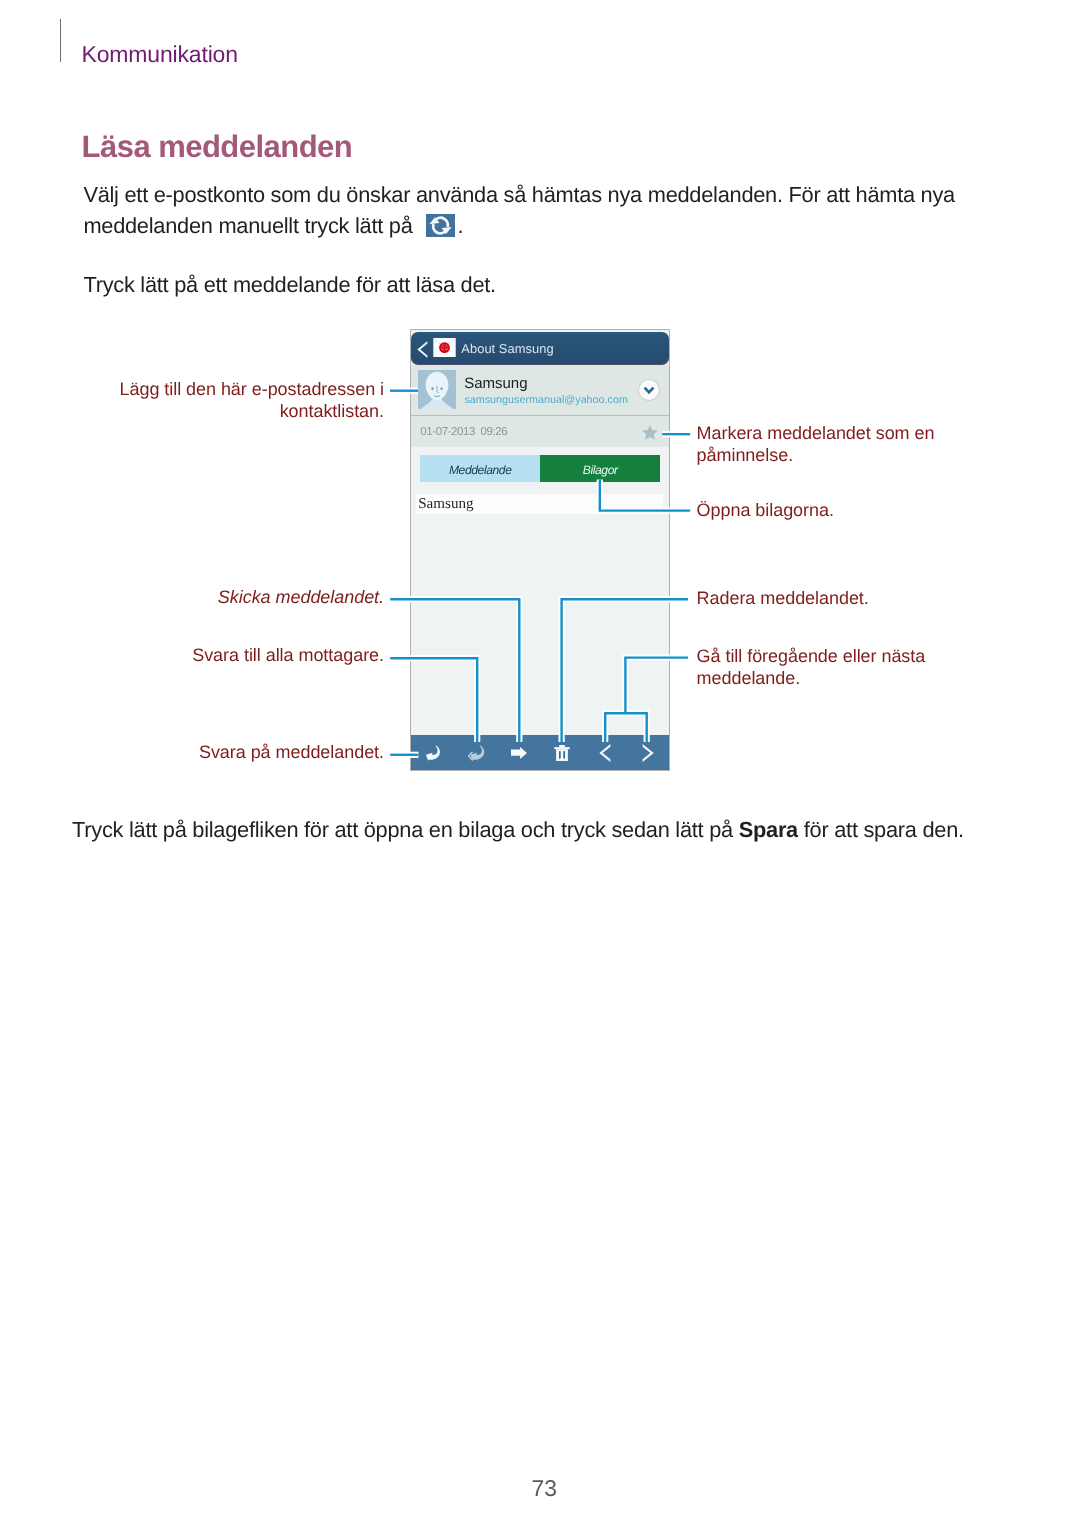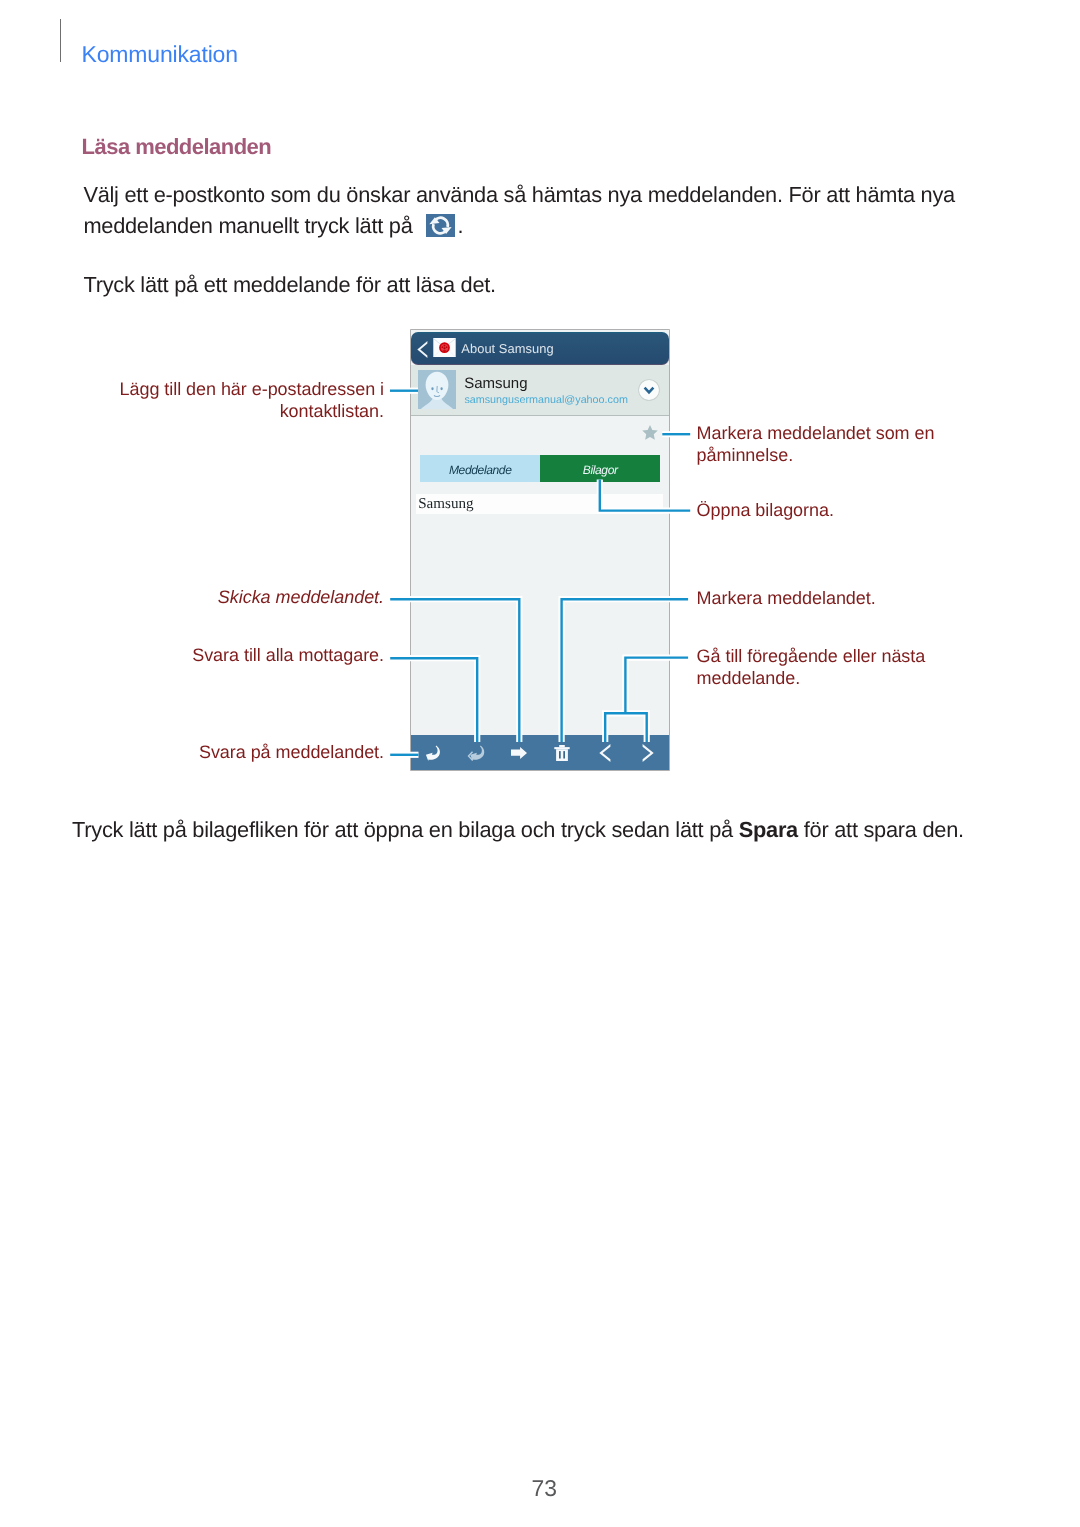--- a/index.html
+++ b/index.html
@@ -3,25 +3,25 @@
 <meta charset="utf-8">
 <style>
   html,body{margin:0;padding:0;background:#ffffff;}
   body{width:1080px;height:1527px;position:relative;overflow:hidden;
        font-family:"Liberation Sans",sans-serif;color:#231f20;
        -webkit-font-smoothing:antialiased;text-rendering:geometricPrecision;}
   .abs{position:absolute;}
 
   
   #hdr-rule{left:60px;top:19px;width:1px;height:43px;background:#6f6f6f;}
-  #hdr-text{left:81.5px;top:42px;font-size:23px;line-height:24px;color:#3b82f6;
+  #hdr-text{left:81.5px;top:42px;font-size:23px;line-height:24px;color:#701a75;
             letter-spacing:-0.17px;white-space:nowrap;}
 
   
-  #page-title{left:81.6px;top:130.5px;margin:0;font-size:22px;line-height:32px;font-weight:bold;
+  #page-title{left:81.6px;top:130.5px;margin:0;font-size:31px;line-height:32px;font-weight:bold;
               color:#a25a78;letter-spacing:-0.53px;white-space:nowrap;}
 
   
   .body-copy{margin:0;font-size:21.8px;line-height:31.4px;color:#231f20;letter-spacing:-0.26px;}
   #para-1{left:83.4px;top:178.8px;width:880px;}
   #para-2{left:83.4px;top:268.5px;width:880px;}
   #para-3{left:72px;top:813.5px;width:905px;}
 
   .inline-ico{display:inline-block;width:29px;height:23px;
               background:#41719c;position:relative;top:3.5px;letter-spacing:0;margin-left:8px;margin-right:2px;}
@@ -141,20 +141,23 @@
     </div>
     <div id="sender-name">Samsung</div>
     <div id="sender-mail">samsungusermanual@yahoo.com</div>
     <div id="sender-chev">
       <svg width="20" height="20" viewBox="0 0 20 20">
           <path d="M5.6 7.6 10 12.4 14.4 7.6" fill="none" stroke="#2a6694" stroke-width="2.6" stroke-linejoin="miter"></path>
         </svg>
     </div>
   </div>
 
+  <div id="daterow">
+    <div id="date-text">01-07-2013  09:26</div>
+  </div>
 
   <div id="tabs">
     <div class="tab" id="tab-0">Meddelande</div>
     <div class="tab" id="tab-1">Bilagor</div>
   </div>
 
   <div id="msgbody">
       <span>Samsung</span>
     </div>
 
@@ -231,18 +234,18 @@
       <path d="M688.1,657.6 H625.4 V713.3 H605.2 V742 M625.4,713.3 H646.7 V742"></path>
   </g>
 </svg>
 
 <div class="abs callout r" style="left:47px;top:377.5px;width:337px;">Lägg till den här e-postadressen i kontaktlistan.</div>
 <div class="abs callout" style="left:696.6px;top:421.5px;width:300px;">Markera meddelandet som en påminnelse.</div>
 <div class="abs callout" style="left:696.6px;top:499px;width:300px;">Öppna bilagorna.</div>
 <div class="abs callout r" style="left:87px;top:585.5px;width:297px;font-style:italic;">Skicka meddelandet.</div>
 <div class="abs callout r" style="left:87px;top:643.5px;width:297px;">Svara till alla mottagare.</div>
 <div class="abs callout r" style="left:87px;top:740.5px;width:297px;">Svara på meddelandet.</div>
-<div class="abs callout" style="left:696.6px;top:586.5px;width:300px;">Markera meddelandet.</div>
+<div class="abs callout" style="left:696.6px;top:586.5px;width:300px;">Radera meddelandet.</div>
 <div class="abs callout" style="left:696.6px;top:644.5px;width:292px;">Gå till föregående eller nästa meddelande.</div>
 
 <p class="abs body-copy" id="para-3"><span>Tryck lätt på bilagefliken för att öppna en bilaga och tryck sedan lätt på </span><b>Spara</b><span> för att spara den.</span></p>
 
 <div class="abs" id="pageno">73</div>
 
 </body></html>

